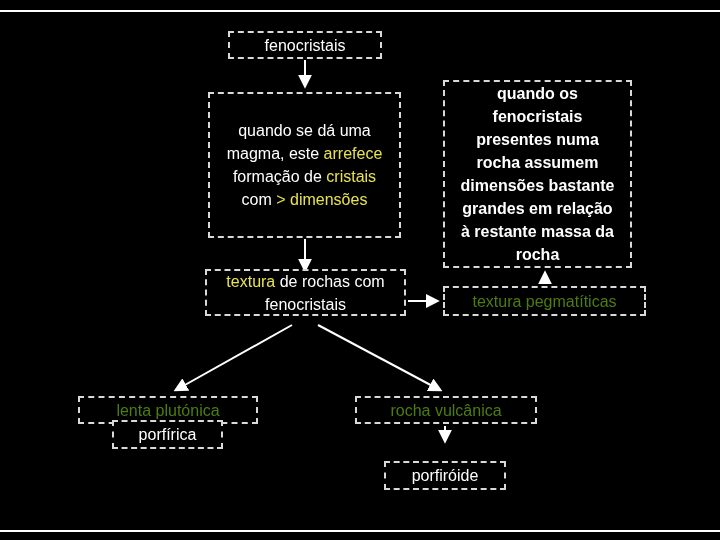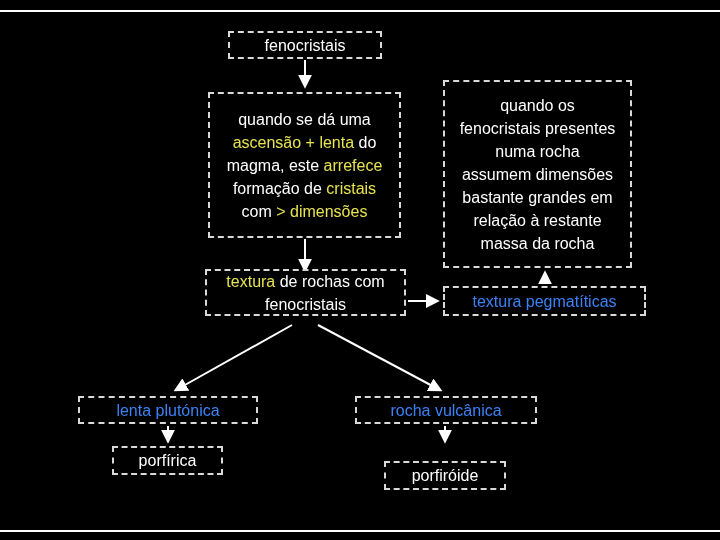--- a/index.html
+++ b/index.html
@@ -18,30 +18,30 @@
     position:absolute;
     border:2px dashed #d9d9d9;
     color:#ffffff;
     display:flex;align-items:center;justify-content:center;
     text-align:center;
     font-size:16px;line-height:23px;
     box-sizing:border-box;
     background:#000;
   }
   .hl{color:#e8e350;}
-  .yellow-label{color:#3b82f6;}
+  .yellow-label{color:#4d7c0f;}
   .proc-line{white-space:nowrap;}
   #node-fenocristais{left:228px;top:31px;width:154px;height:28px;}
   #node-process{left:208px;top:92px;width:193px;height:146px;flex-direction:column;padding:4px 6px;}
-  #node-pegdef{left:443px;top:80px;width:189px;height:188px;padding:0 14px;}
+  #node-pegdef{left:443px;top:80px;width:189px;height:188px;padding:0 14px;font-weight:bold;}
   #node-textura{left:205px;top:269px;width:201px;height:47px;padding:0 8px;}
   #node-pegmatiticas{left:443px;top:286px;width:203px;height:30px;}
   #node-plutonica{left:78px;top:396px;width:180px;height:28px;}
   #node-vulcanica{left:355px;top:396px;width:182px;height:28px;}
-  #node-porfirica{left:112px;top:446px;width:111px;height:29px;}
+  #node-porfirica{left:112px;top:420px;width:111px;height:29px;}
   #node-porfiroide{left:384px;top:446px;width:122px;height:29px;margin-top:15px;}
 </style>
 </head>
 <body>
 
 <div class="slide">
 
   <div class="edge top"></div>
   <div class="edge bottom"></div>
 
@@ -60,21 +60,20 @@
     <line x1="168" y1="426" x2="168" y2="441" stroke="#ffffff" stroke-width="2" marker-end="url(#arrowhead)"></line>
     <line x1="445" y1="426" x2="445" y2="441" stroke="#ffffff" stroke-width="2" marker-end="url(#arrowhead)"></line>
   </svg>
 
   <div class="box" id="node-fenocristais">
     <span>fenocristais</span>
   </div>
 
   <div class="box" id="node-process">
     <div class="proc-line"><span>quando se dá uma</span></div>
-    <div class="proc-line"><span class="hl">ascensão + lenta</span><span> do</span></div>
     <div class="proc-line"><span>magma, este </span><span class="hl">arrefece</span></div>
     <div class="proc-line"><span>formação de </span><span class="hl">cristais</span></div>
     <div class="proc-line"><span>com </span><span class="hl">&gt; dimensões</span></div>
   </div>
 
   <div class="box" id="node-pegdef">
     <span>quando os fenocristais presentes numa rocha assumem dimensões bastante grandes em relação à restante massa da rocha</span>
   </div>
 
   <div class="box" id="node-textura">

